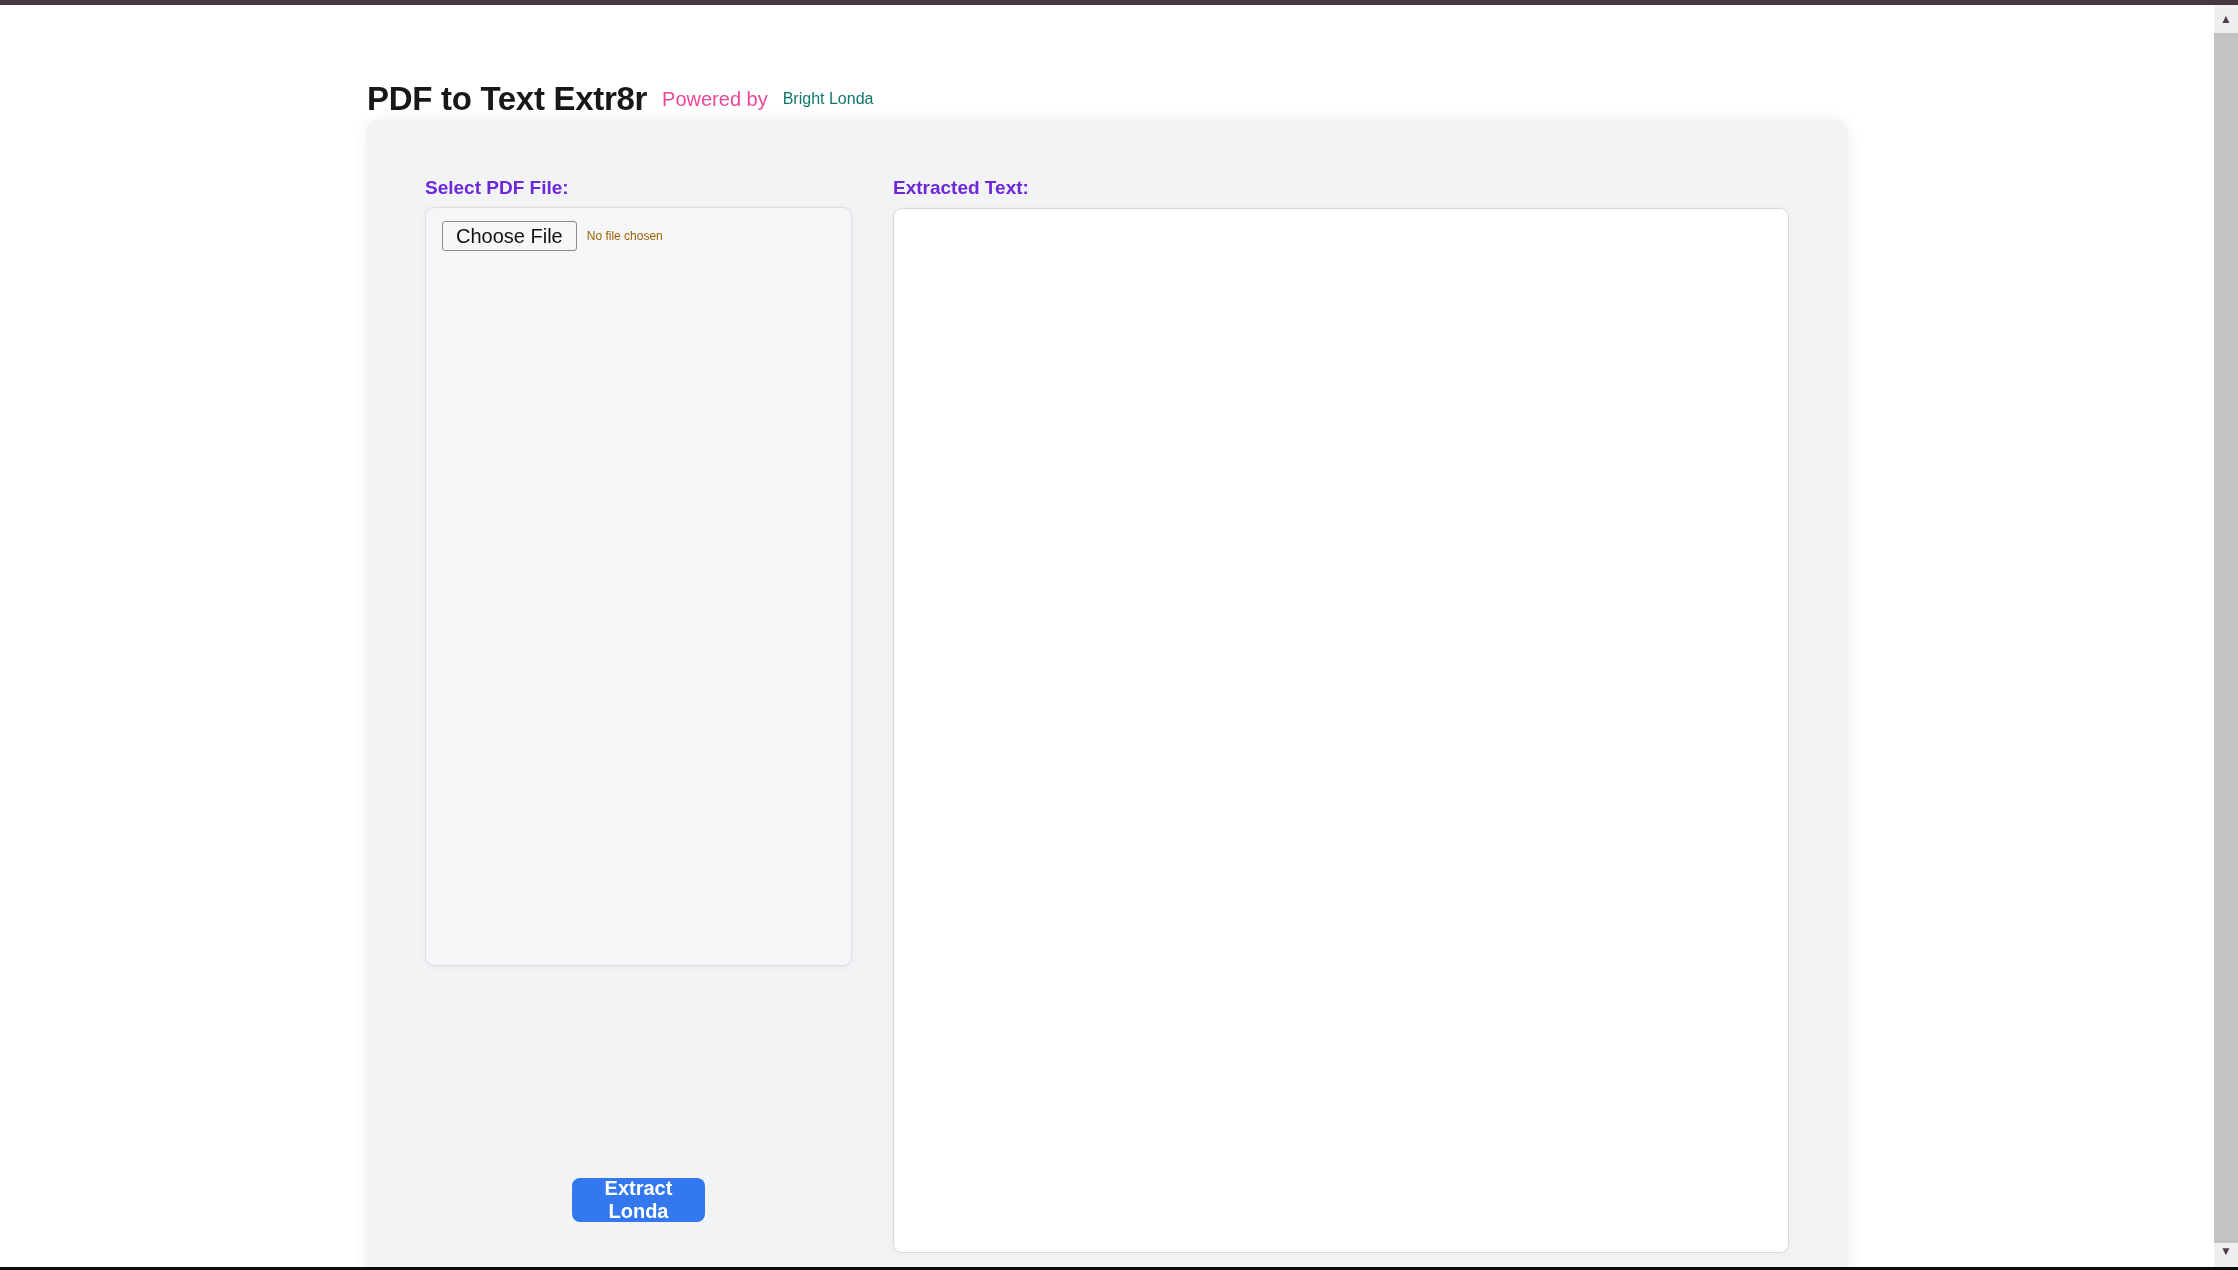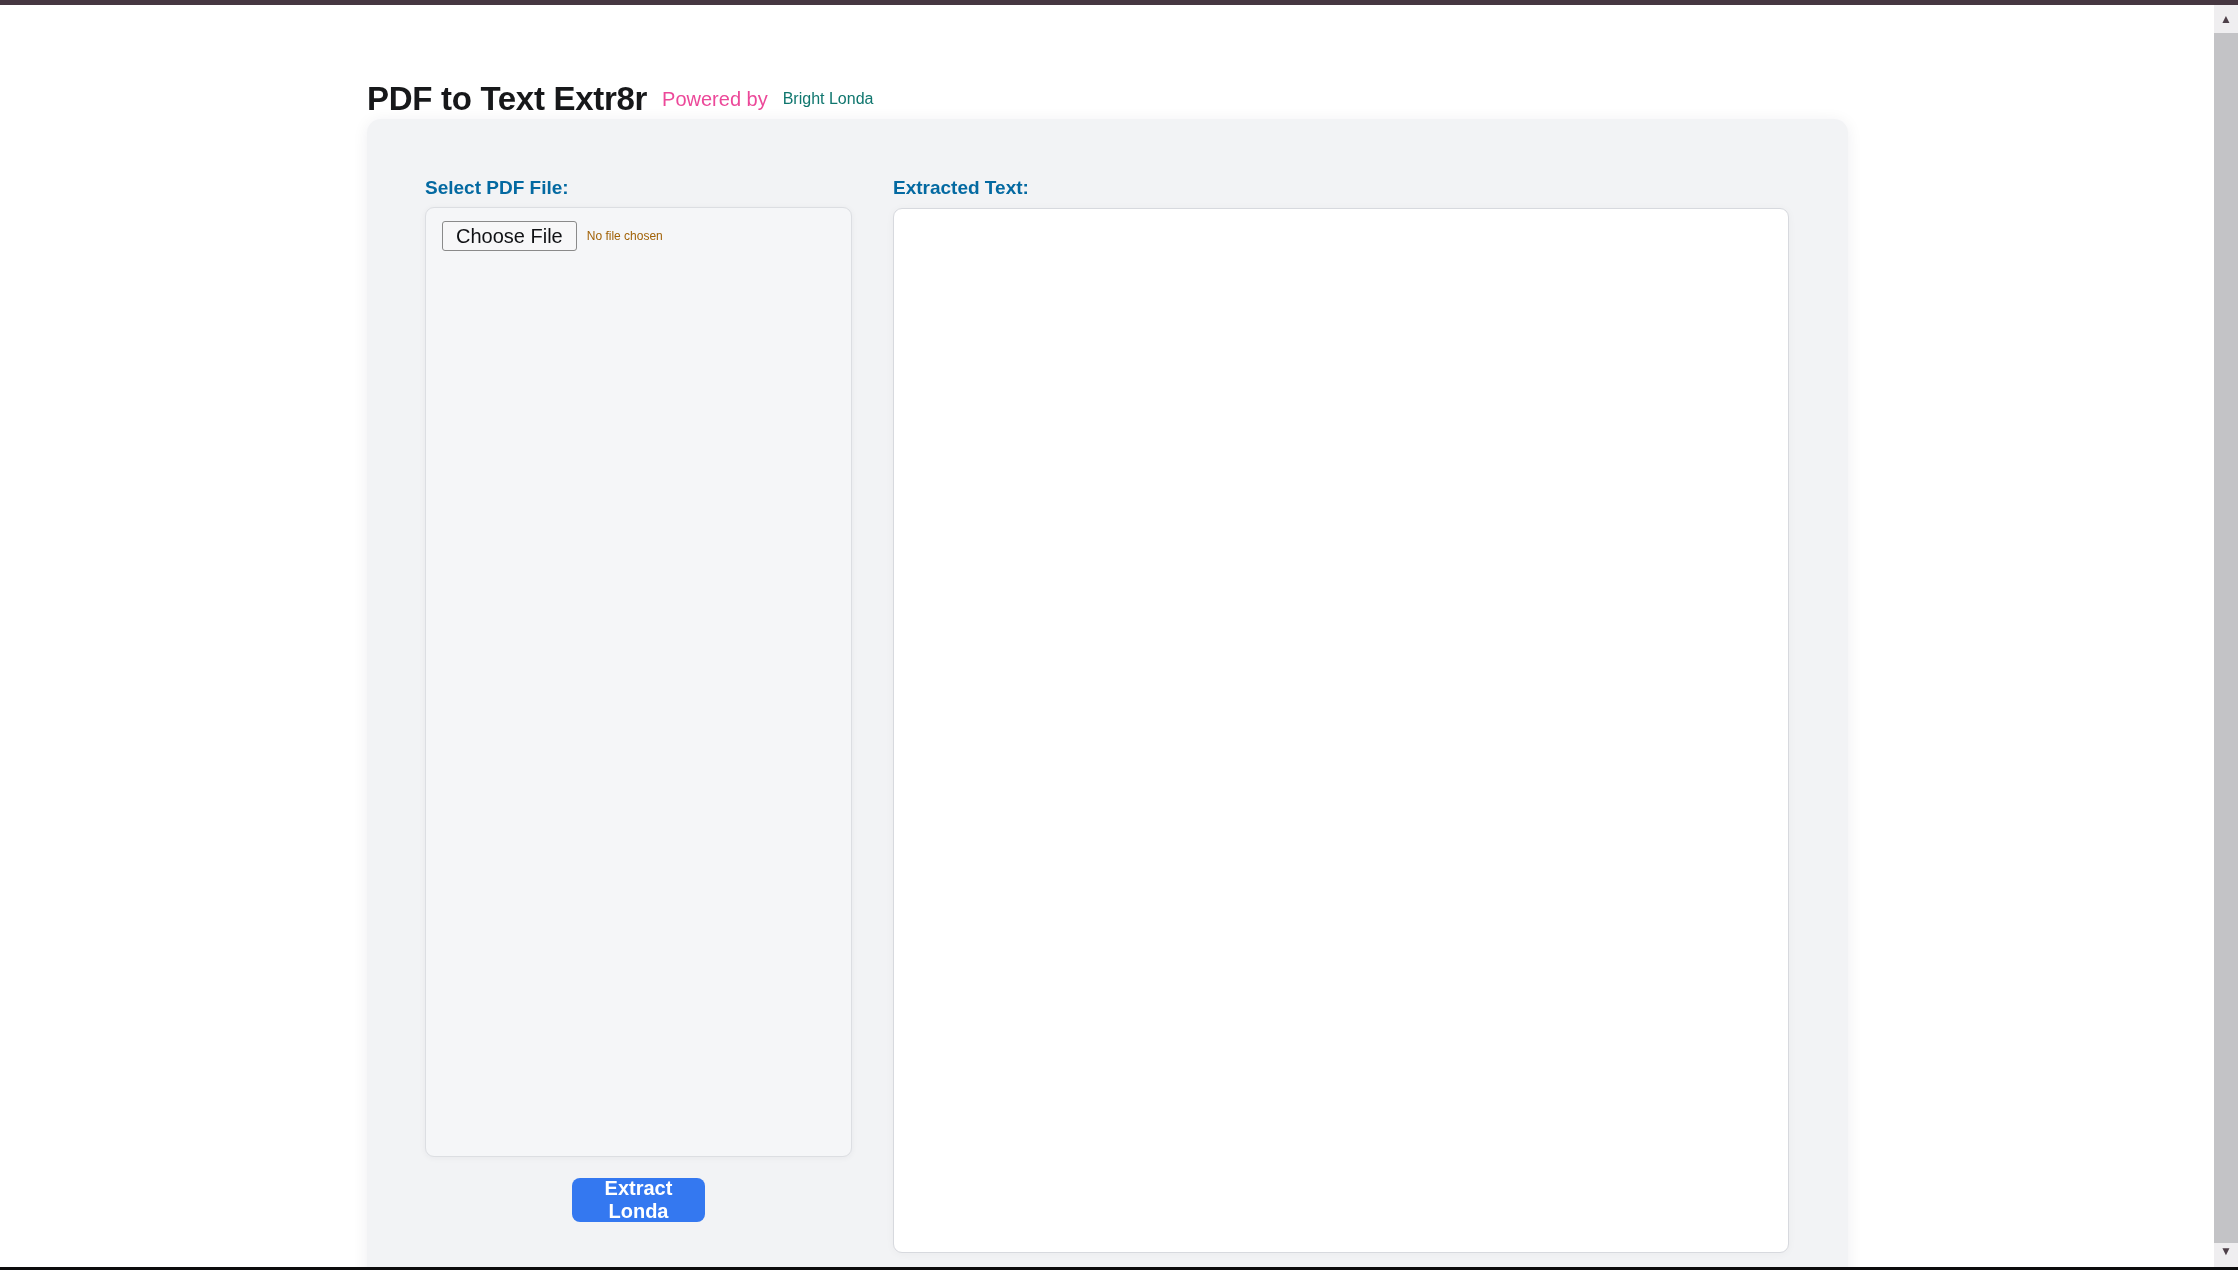--- a/index.html
+++ b/index.html
@@ -51,28 +51,28 @@
   .powered-link { font-size:16px; color:#0f766e; cursor:pointer; text-decoration:none; }
 
   
   .card {
     position:absolute; left:367px; top:119px; width:1481px; height:1180px;
     background:#f2f3f5; border-radius:14px;
     box-shadow:0 2px 16px rgba(30,35,50,0.07);
   }
   .section-label {
     position:absolute; top:58px;
-    font-size:19px; font-weight:bold; color:#0369a1;
+    font-size:19px; font-weight:bold; color:#6d28d9;
   }
   .label-left  { left:58px; }
   .label-right { left:526px; }
 
   
   .file-panel {
-    position:absolute; left:58px; top:88px; width:427px; height:950px;
+    position:absolute; left:58px; top:88px; width:427px; height:759px;
     background:#f5f6f8; border:1px solid #dcdee2; border-radius:9px;
     box-shadow:0 1px 6px rgba(40,45,60,0.05);
     padding:13px 16px;
     text-align:right;
   }
   .file-row { display:flex; align-items:center; gap:10px; }
   .choose-btn {
     height:30px; padding:0 13px;
     display:inline-flex; align-items:center; justify-content:center;
     font-family:"Liberation Sans", sans-serif; font-size:20px; color:#101114;

